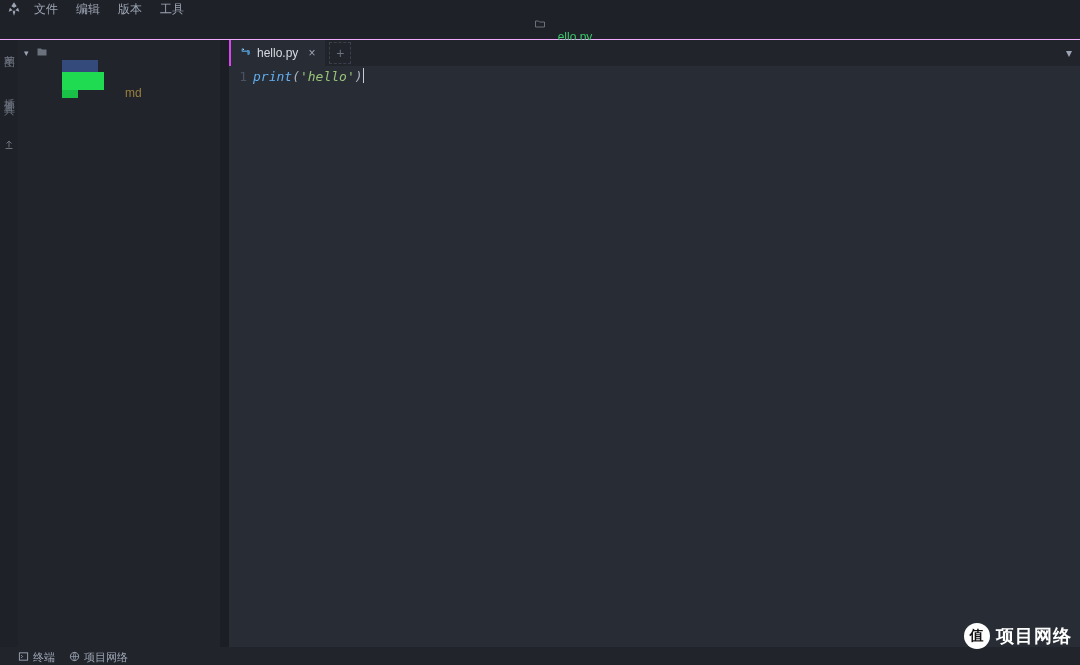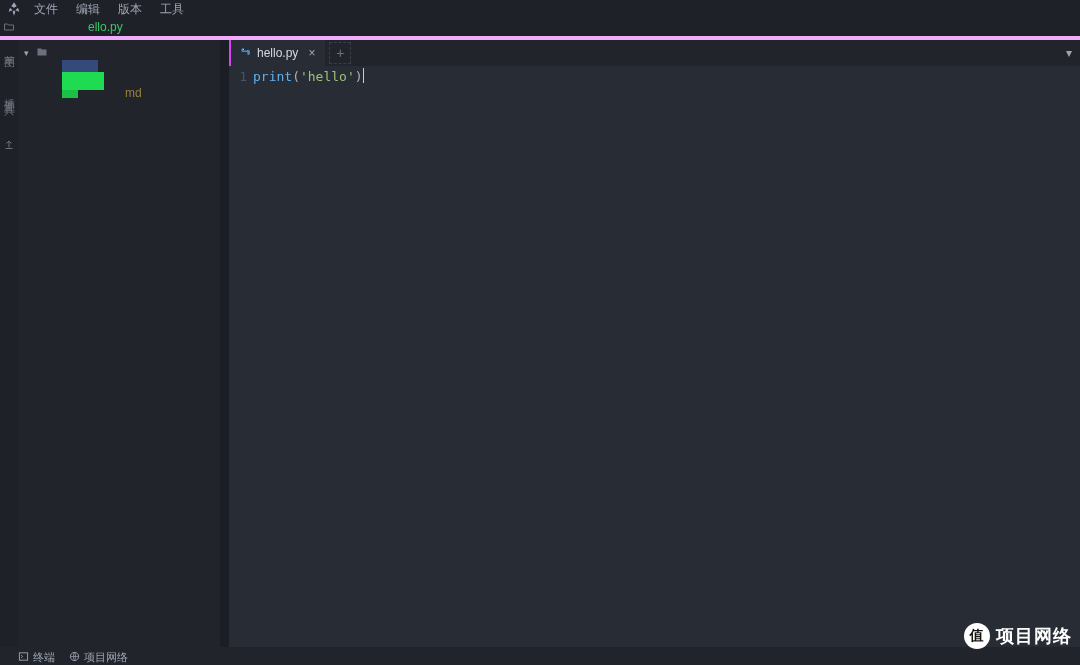--- a/index.html
+++ b/index.html
@@ -4,21 +4,21 @@
 <style>
 * { margin: 0; padding: 0; box-sizing: border-box; }
 html, body { width: 1080px; height: 665px; overflow: hidden; font-family: "Segoe UI", "Microsoft YaHei", sans-serif; background: #1e2127; color: #abb2bf; }
 
 
 .menubar { height: 18px; background: #1e2127; display: flex; align-items: center; padding: 0 6px; font-size: 12px; color: #9da5b4; }
 .menubar .logo { width: 16px; height: 16px; margin-right: 12px; display: flex; align-items: center; justify-content: center; }
 .menubar .mitem { margin-right: 18px; cursor: default; }
 
 
-.topstrip { height: 22px; background: #1e2127; display: flex; align-items: center; border-bottom: 4px solid #f0abfc; }
+.topstrip { height: 22px; background: #1e2127; display: flex; align-items: center; border-bottom: 1px solid #f0abfc; flex-direction: column; }
 .topstrip .ts-icon { width: 18px; display: flex; justify-content: center; color: #6b717d; font-size: 11px; }
 .topstrip .ts-file { margin-left: 70px; font-size: 12px; color: #3ac66b; }
 
 
 .body { display: flex; height: 607px; }
 
 
 .activity { width: 18px; background: #1e2127; display: flex; flex-direction: column; align-items: center; padding-top: 6px; gap: 40px; color: #6b717d; }
 .activity .aitem { writing-mode: vertical-rl; font-size: 11px; letter-spacing: 2px; color: #6b717d; }
 .activity .aicon { font-size: 11px; }
@@ -42,21 +42,21 @@
 .editor { flex: 1; display: flex; flex-direction: column; background: #282c34; }
 .tabbar { height: 26px; background: #21252b; display: flex; align-items: center; }
 .tab { height: 26px; display: flex; align-items: center; padding: 0 10px 0 8px; background: #282c34; border-left: 2px solid #d946ef; font-size: 12px; color: #d7dae0; gap: 6px; }
 .tab .ficon { width: 12px; height: 12px; }
 .tab .close { font-size: 12px; color: #9da5b4; margin-left: 4px; }
 .addtab { width: 22px; height: 22px; display: flex; align-items: center; justify-content: center; color: #6b717d; font-size: 14px; border: 1px dashed #3a3f4b; margin-left: 4px; }
 .tabspacer { flex: 1; }
 .tabmore { width: 22px; color: #9da5b4; font-size: 12px; text-align: center; }
 .codearea { flex: 1; display: flex; font-family: Menlo, Consolas, monospace; font-size: 13px; line-height: 18px; padding-top: 2px; }
 .gutter { width: 24px; text-align: right; color: #4b5363; padding-right: 6px; }
-.code { flex: 1; white-space: pre; color: #abb2bf; }
+.code { flex: 1; white-space: pre; color: #abb2bf; font-style: italic; }
 .tok-fn { color: #61afef; }
 .tok-str { color: #98c379; }
 .tok-pn { color: #abb2bf; }
 .cursor { display: inline-block; width: 1px; height: 15px; background: #c8ccd4; vertical-align: -2px; }
 
 
 .dock { height: 18px; background: #21252b; display: flex; align-items: flex-end; font-size: 11px; color: #9da5b4; padding-left: 18px; gap: 14px; }
 .dock .ditem { display: flex; align-items: center; gap: 4px; }
 
 

